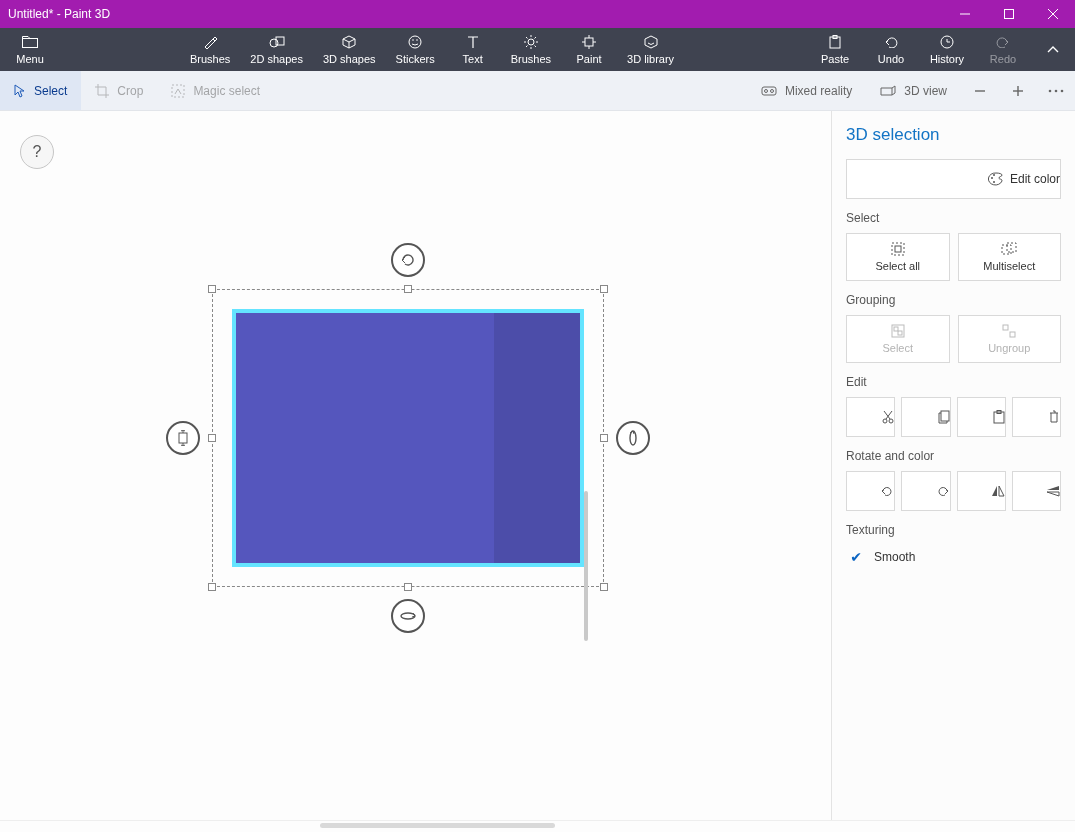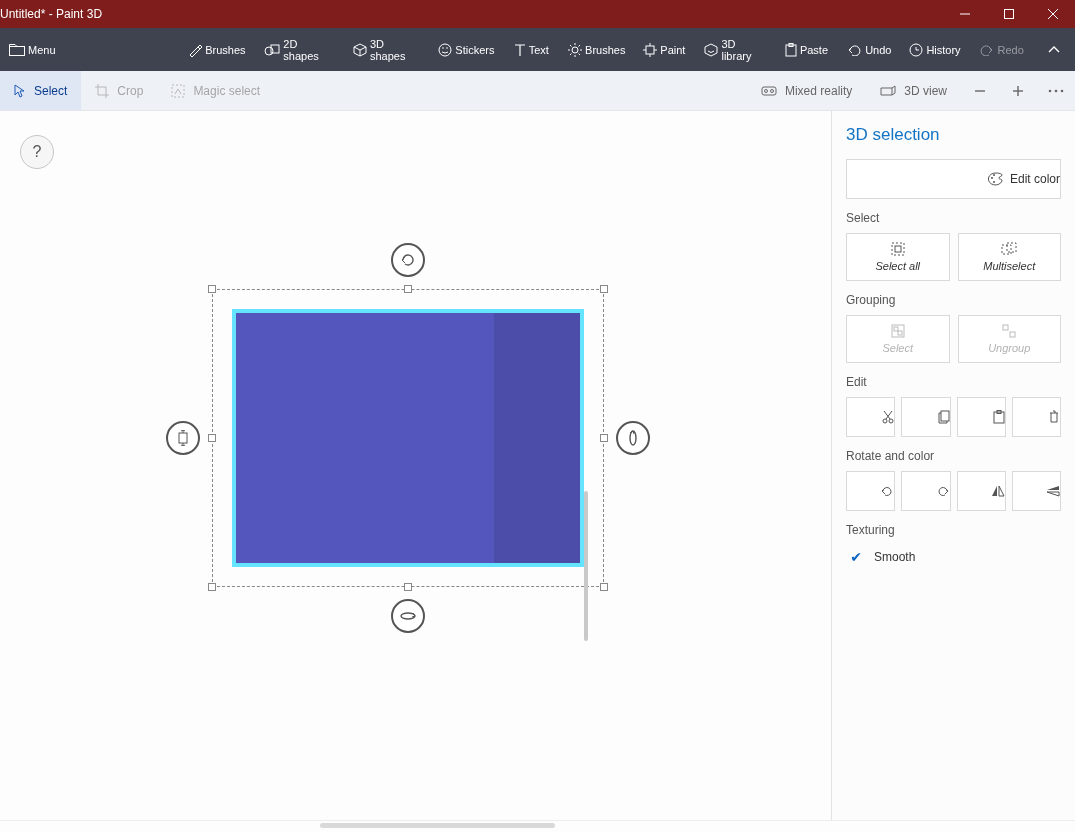--- a/index.html
+++ b/index.html
@@ -1,27 +1,27 @@
 <!DOCTYPE html>
 <html><head>
 <meta charset="utf-8">
 <style>
 * { margin: 0; padding: 0; box-sizing: border-box; font-family: "Segoe UI", sans-serif; }
 body { width: 1075px; height: 832px; background: #fff; overflow: hidden; display: flex; flex-direction: column; }
 
 
-.titlebar { height: 28px; background: #7f1d1d; color: #fff; display: flex; align-items: center; font-size: 12px; }
+.titlebar { height: 28px; background: #a21caf; color: #fff; display: flex; align-items: center; padding-left: 8px; font-size: 12px; }
 .titlebar .spacer { flex: 1; }
 .win-controls { display: flex; height: 100%; }
 .win-btn { width: 44px; display: flex; align-items: center; justify-content: center; color: #fff; font-size: 13px; }
 .win-btn svg { stroke: #fff; }
 
 
 .ribbon { height: 43px; background: #3f4350; display: flex; align-items: stretch; color: #fff; }
-.ribbon-item { display: flex; flex-direction: row; align-items: center; justify-content: center; font-size: 11px; padding: 0 10px; min-width: 56px; gap: 3px; }
+.ribbon-item { display: flex; flex-direction: column; align-items: center; justify-content: center; font-size: 11px; padding: 0 10px; min-width: 56px; gap: 3px; }
 .ribbon-item .ico { height: 16px; display:flex; align-items:center; justify-content:center; }
 .ribbon-item.menu { min-width: 60px; }
 .ribbon-gap { flex: 1; }
 .ribbon-item.disabled { opacity: .45; }
 .ribbon-caret { width: 44px; display:flex; align-items:center; justify-content:center; }
 
 
 .toolbar { height: 40px; background: #eef1f6; border-bottom: 1px solid #e2e5ea; display: flex; align-items: center; font-size: 12px; color: #666; }
 .tb-item { display: flex; align-items: center; gap: 8px; padding: 0 14px; height: 100%; }
 .tb-item.selected { background: #dfe7f4; color: #0a3b8e; }
@@ -42,21 +42,21 @@
 .cube { position:absolute; background:#5556bd; border:4px solid #64e4ff; }
 .cube:after { content:""; position:absolute; top:0; bottom:0; right:0; width:25%; background:rgba(0,0,0,.10); }
 
 
 .panel { width: 243px; background: #fcfcfc; padding: 14px 14px 0 14px; overflow:auto; }
 .panel h1 { font-size: 17px; font-weight: 400; color: #1374c5; margin-bottom: 14px; }
 .section-label { font-size: 12px; color: #555; margin: 12px 0 8px; }
 .btn { border:1px solid #d9d9d9; background:#fff; font-size:12px; color:#333; display:flex; align-items:center; justify-content:flex-end; gap:6px; }
 .edit-color { height: 40px; width: 100%; }
 .row { display:flex; gap:8px; }
-.row .btn { flex:1; flex-direction:column; padding:8px 0; gap:4px; font-size:11px;font-style:italic; }
+.row .btn { flex:1; flex-direction:column; padding:8px 0; gap:4px; font-size:11px; }
 .row .btn.disabled { color:#b3b3b3; }
 .row4 { display:flex; gap:6px; }
 .row4 .btn { flex:1; height:40px; }
 .scrollhint { position:absolute; right:243px; top:380px; width:4px; height:150px; background:#c9c9c9; border-radius:2px; }
 
 .check { display:flex; align-items:center; gap:10px; font-size:12px; color:#333; padding:4px 2px; }
 .check .box { width:16px; height:16px; display:flex; align-items:center; justify-content:center; color:#0a64c2; font-size:14px; }
 
 .statusbar { height:12px; background:#fdfdfd; border-top:1px solid #eee; position:relative; }
 .statusbar .grab { position:absolute; left:320px; right:520px; top:2px; height:5px; background:#d9d9d9; border-radius:3px; }

